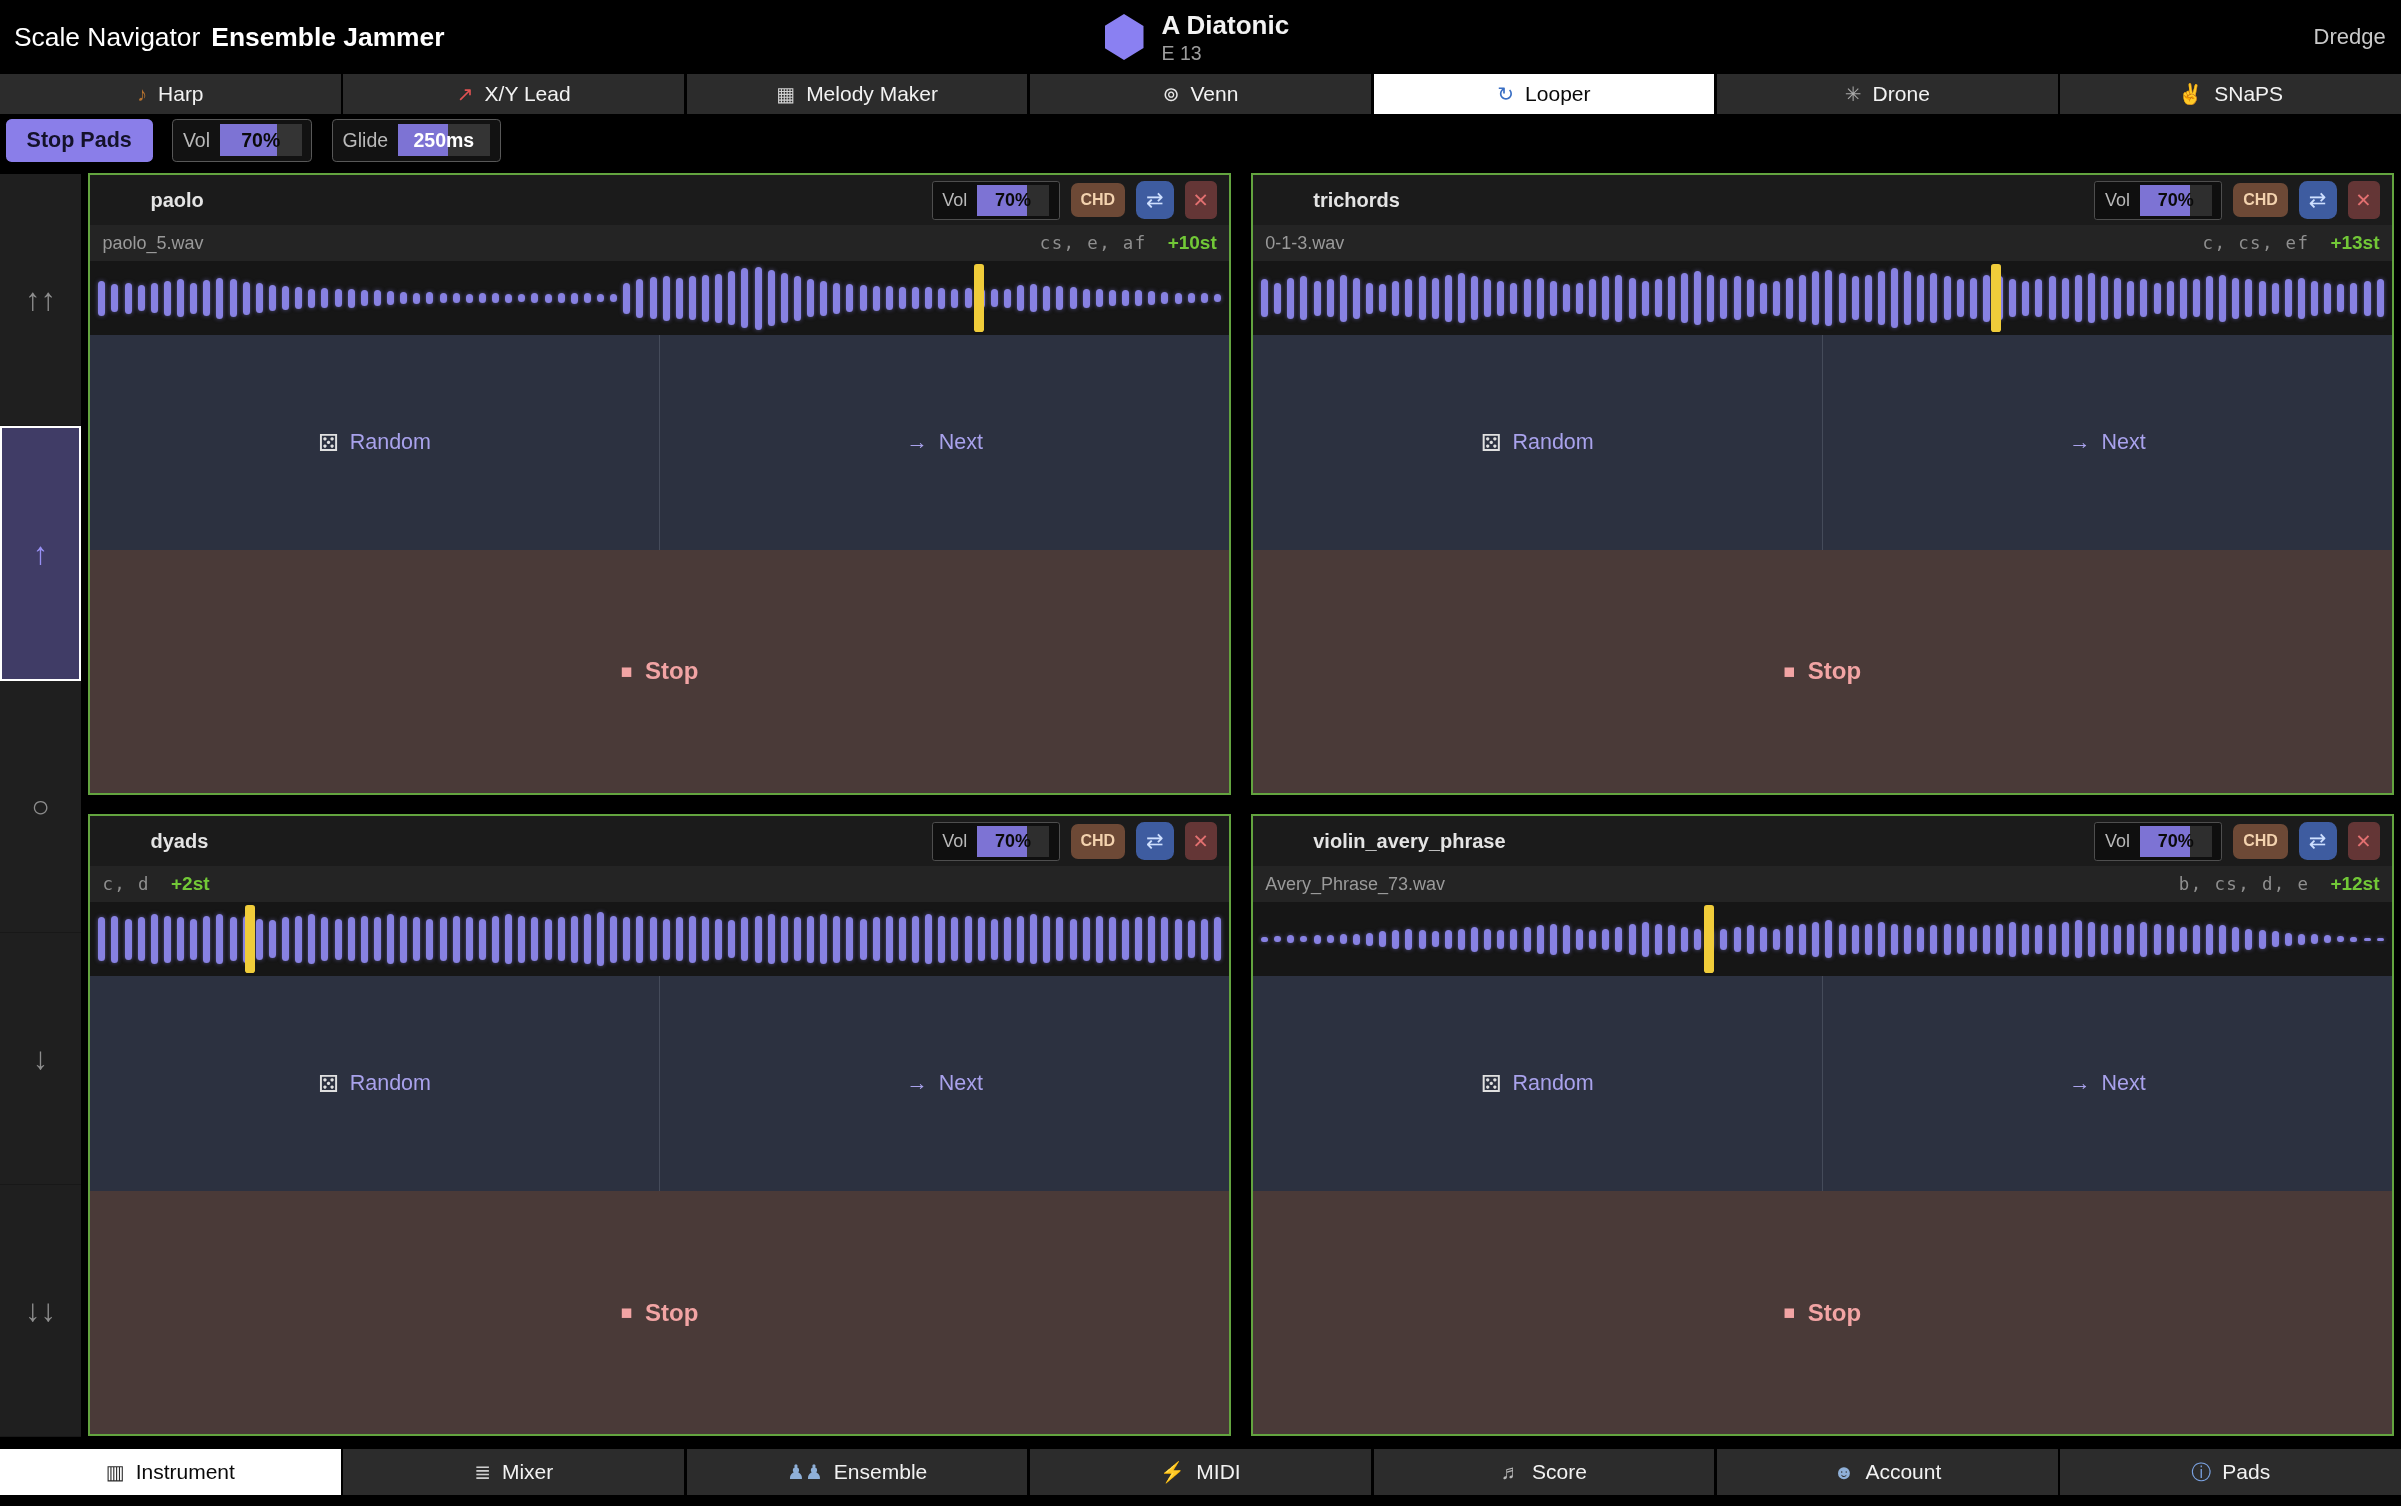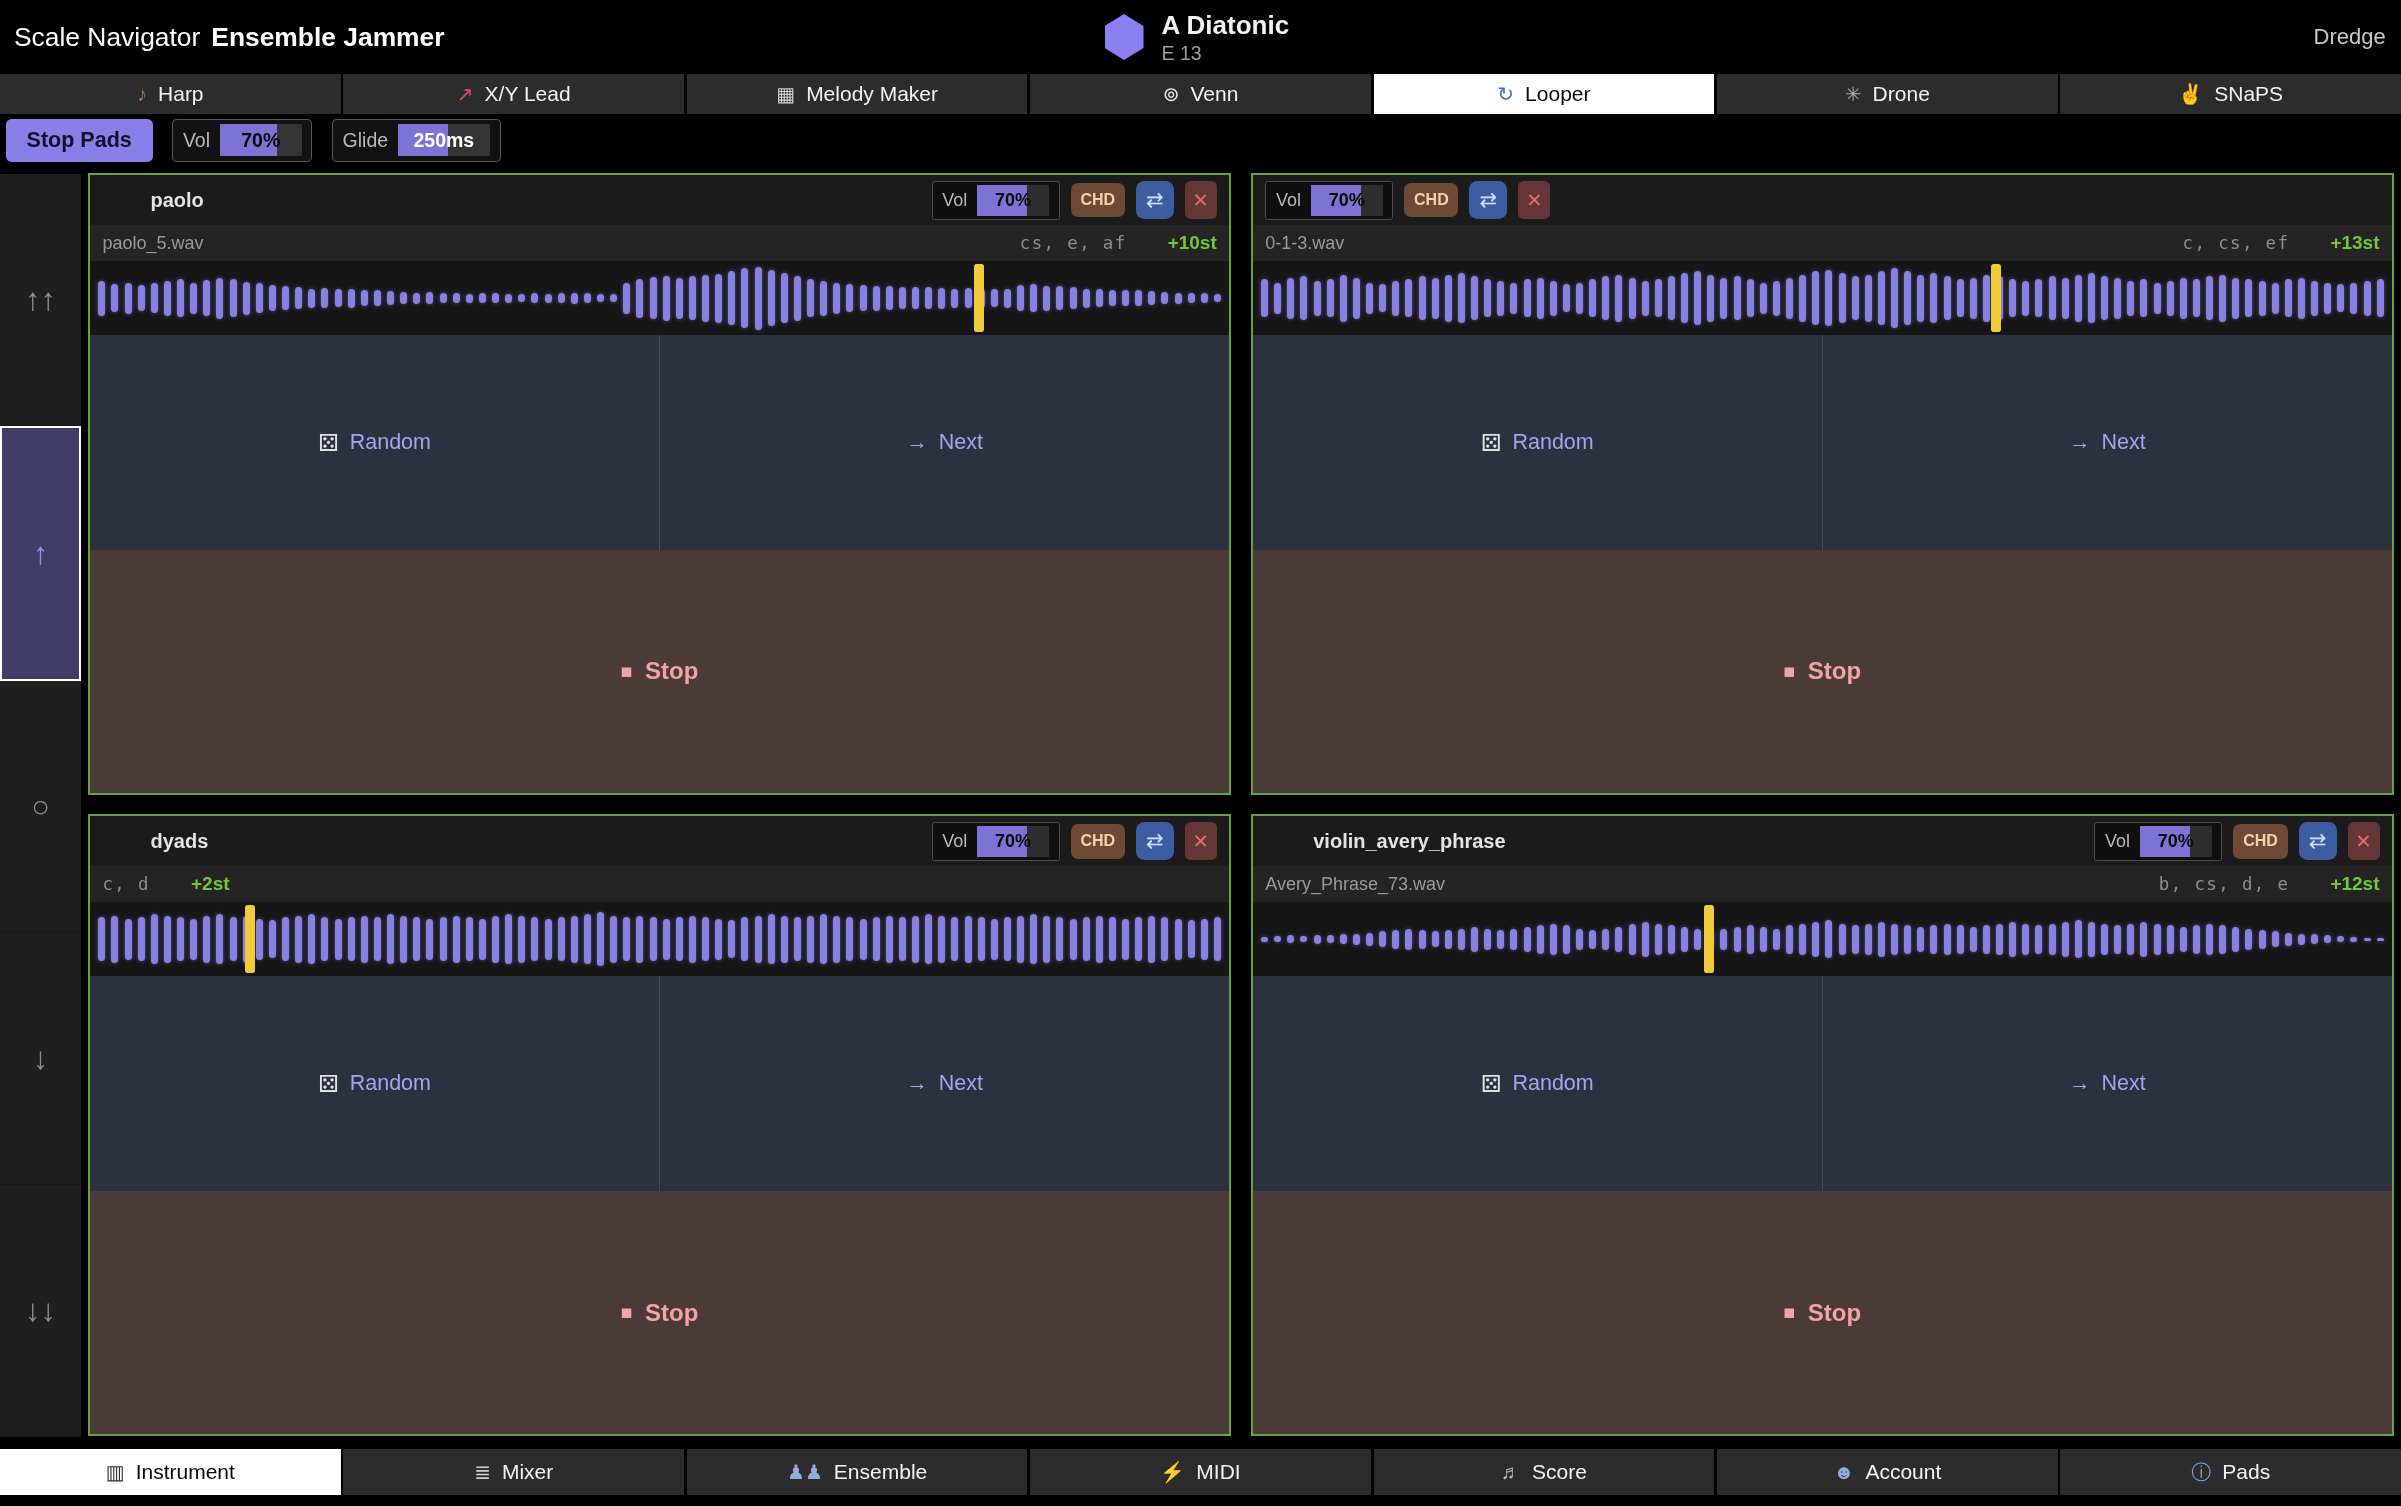--- a/index.html
+++ b/index.html
@@ -58,21 +58,21 @@
           display:flex; align-items:center; gap:9.7px; padding:0 9.7px; }
   .pvol .ctl-label { font-size:18px; }
   .pvol .slider { width:72px; height:31px; background:#2e2e2e; }
   .pvol .sval { color:#0a0a0a; font-size:18px; }
   .chd-badge { background:#6d4936; color:#f3d2ae; font-size:16px; font-weight:700;
                padding:8.3px 9.7px; border-radius:7px; }
   .loop-btn { width:38px; height:38px; border-radius:8.3px; background:#3e5ca0; color:#cfe0ff;
               font-size:21px; display:flex; align-items:center; justify-content:center; }
   .close-btn { width:32px; height:38px; border-radius:5.6px; background:#643636; color:#e27070;
                font-size:19.5px; display:flex; align-items:center; justify-content:center; }
-  .p-filerow { height:36px; background:#242424; display:flex; align-items:center; padding:0 12.5px;gap:20px; }
+  .p-filerow { height:36px; background:#242424; display:flex; align-items:center; padding:0 12.5px; }
   .p-file { font-size:18px; color:#9a9a9a; flex:1; }
   .p-notes { font-family:"DejaVu Sans Mono", monospace; font-size:17.4px; color:#8f8f8f; letter-spacing:1.4px; }
   .p-transpose { font-size:19px; font-weight:700; color:#72c837; margin-left:21px; }
   .p-wave { height:74px; background:#161616; position:relative; padding:0 8.3px;
             display:flex; align-items:center; justify-content:space-between; }
   .wbar { width:7px; border-radius:3.5px; background:#8781e2; box-shadow:0 0 4.2px rgba(135,129,226,.55); }
   .playhead { position:absolute; top:2.8px; bottom:2.8px; width:10.4px; border-radius:2.8px; background:#f0cc3a; }
   .p-actions { height:215px; display:flex; background:#2c3140; }
   .action-cell { flex:1; display:flex; align-items:center; justify-content:center; gap:11px;
                  font-size:21.5px; color:#a9a2ec; cursor:pointer; }
@@ -282,20 +282,21 @@
       </div>
     </div>
     <div class="p-stop">
       <span class="stop-square">■</span>
       <span>Stop</span>
     </div>
   </div>
 
   <div class="panel">
     <div class="p-header">
+      <span class="p-title">trichords</span>
       <div class="pvol">
         <span class="ctl-label">Vol</span>
         <div class="slider">
           <div class="fill" style="width: 70%;"></div>
           <div class="sval">70%</div>
         </div>
       </div>
       <span class="chd-badge">CHD</span>
       <span class="loop-btn">
           <span>⇄</span>

